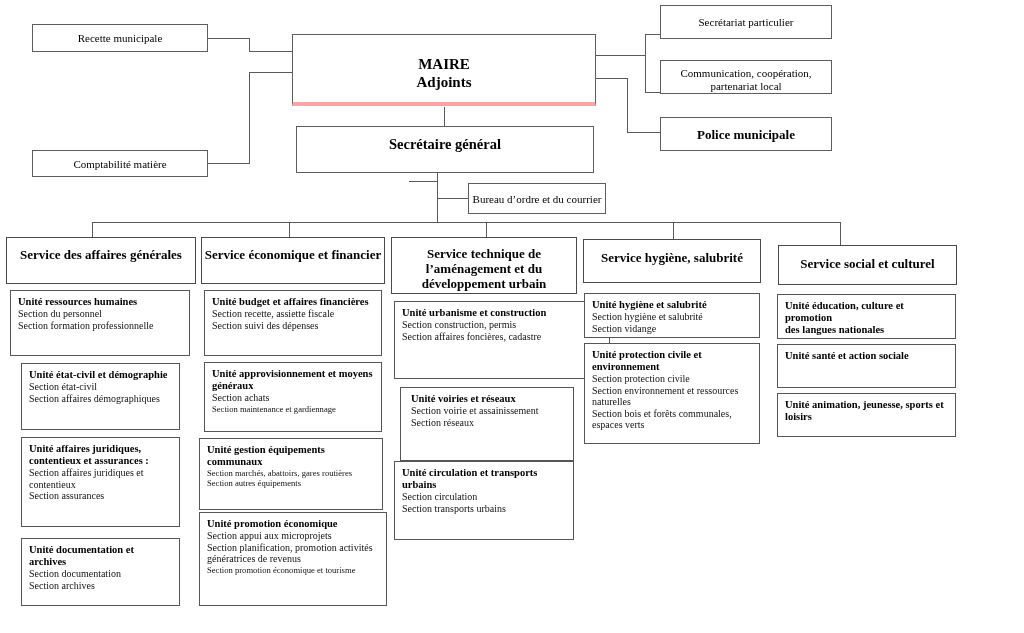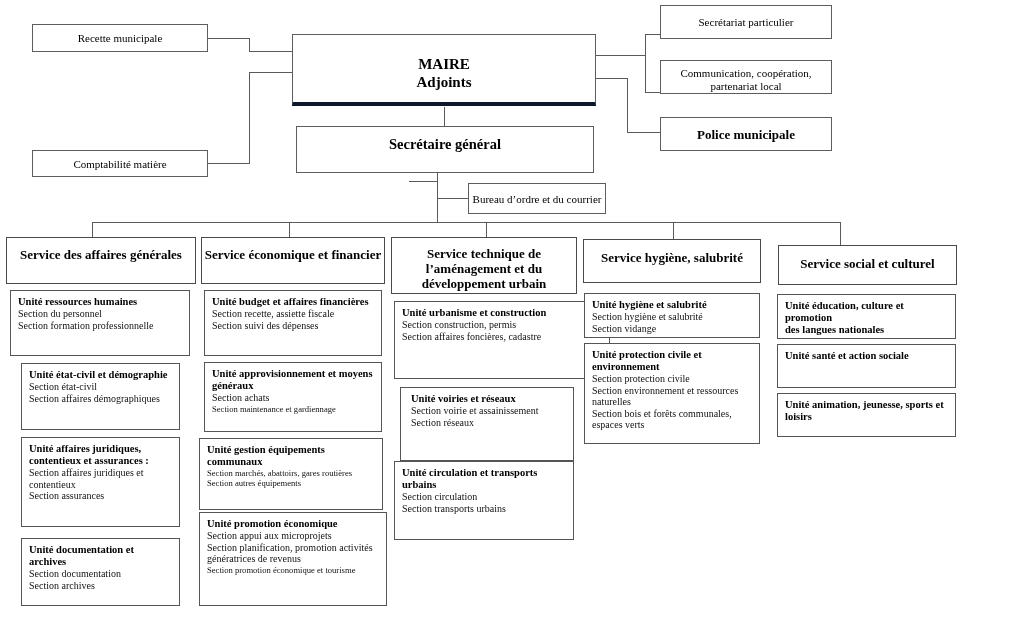--- a/index.html
+++ b/index.html
@@ -47,21 +47,21 @@
     font-weight:700;
     font-size:15px;
     line-height:18px;
   }
   .sg-title{
     font-family:"Liberation Serif", serif;
     font-weight:700;
     font-size:14.5px;
     line-height:18px;
   }
-  .maire-box{ border-bottom:4px solid #0f172a; }
+  .maire-box{ border-bottom:4px solid #fca5a5; }
   
   .unit{
     position:absolute;
     box-sizing:border-box;
     border:1.4px solid #555;
     background:#fff;
     padding:5px 2px 4px 7px;
     z-index:3;
   }
   .unit .u-title{

